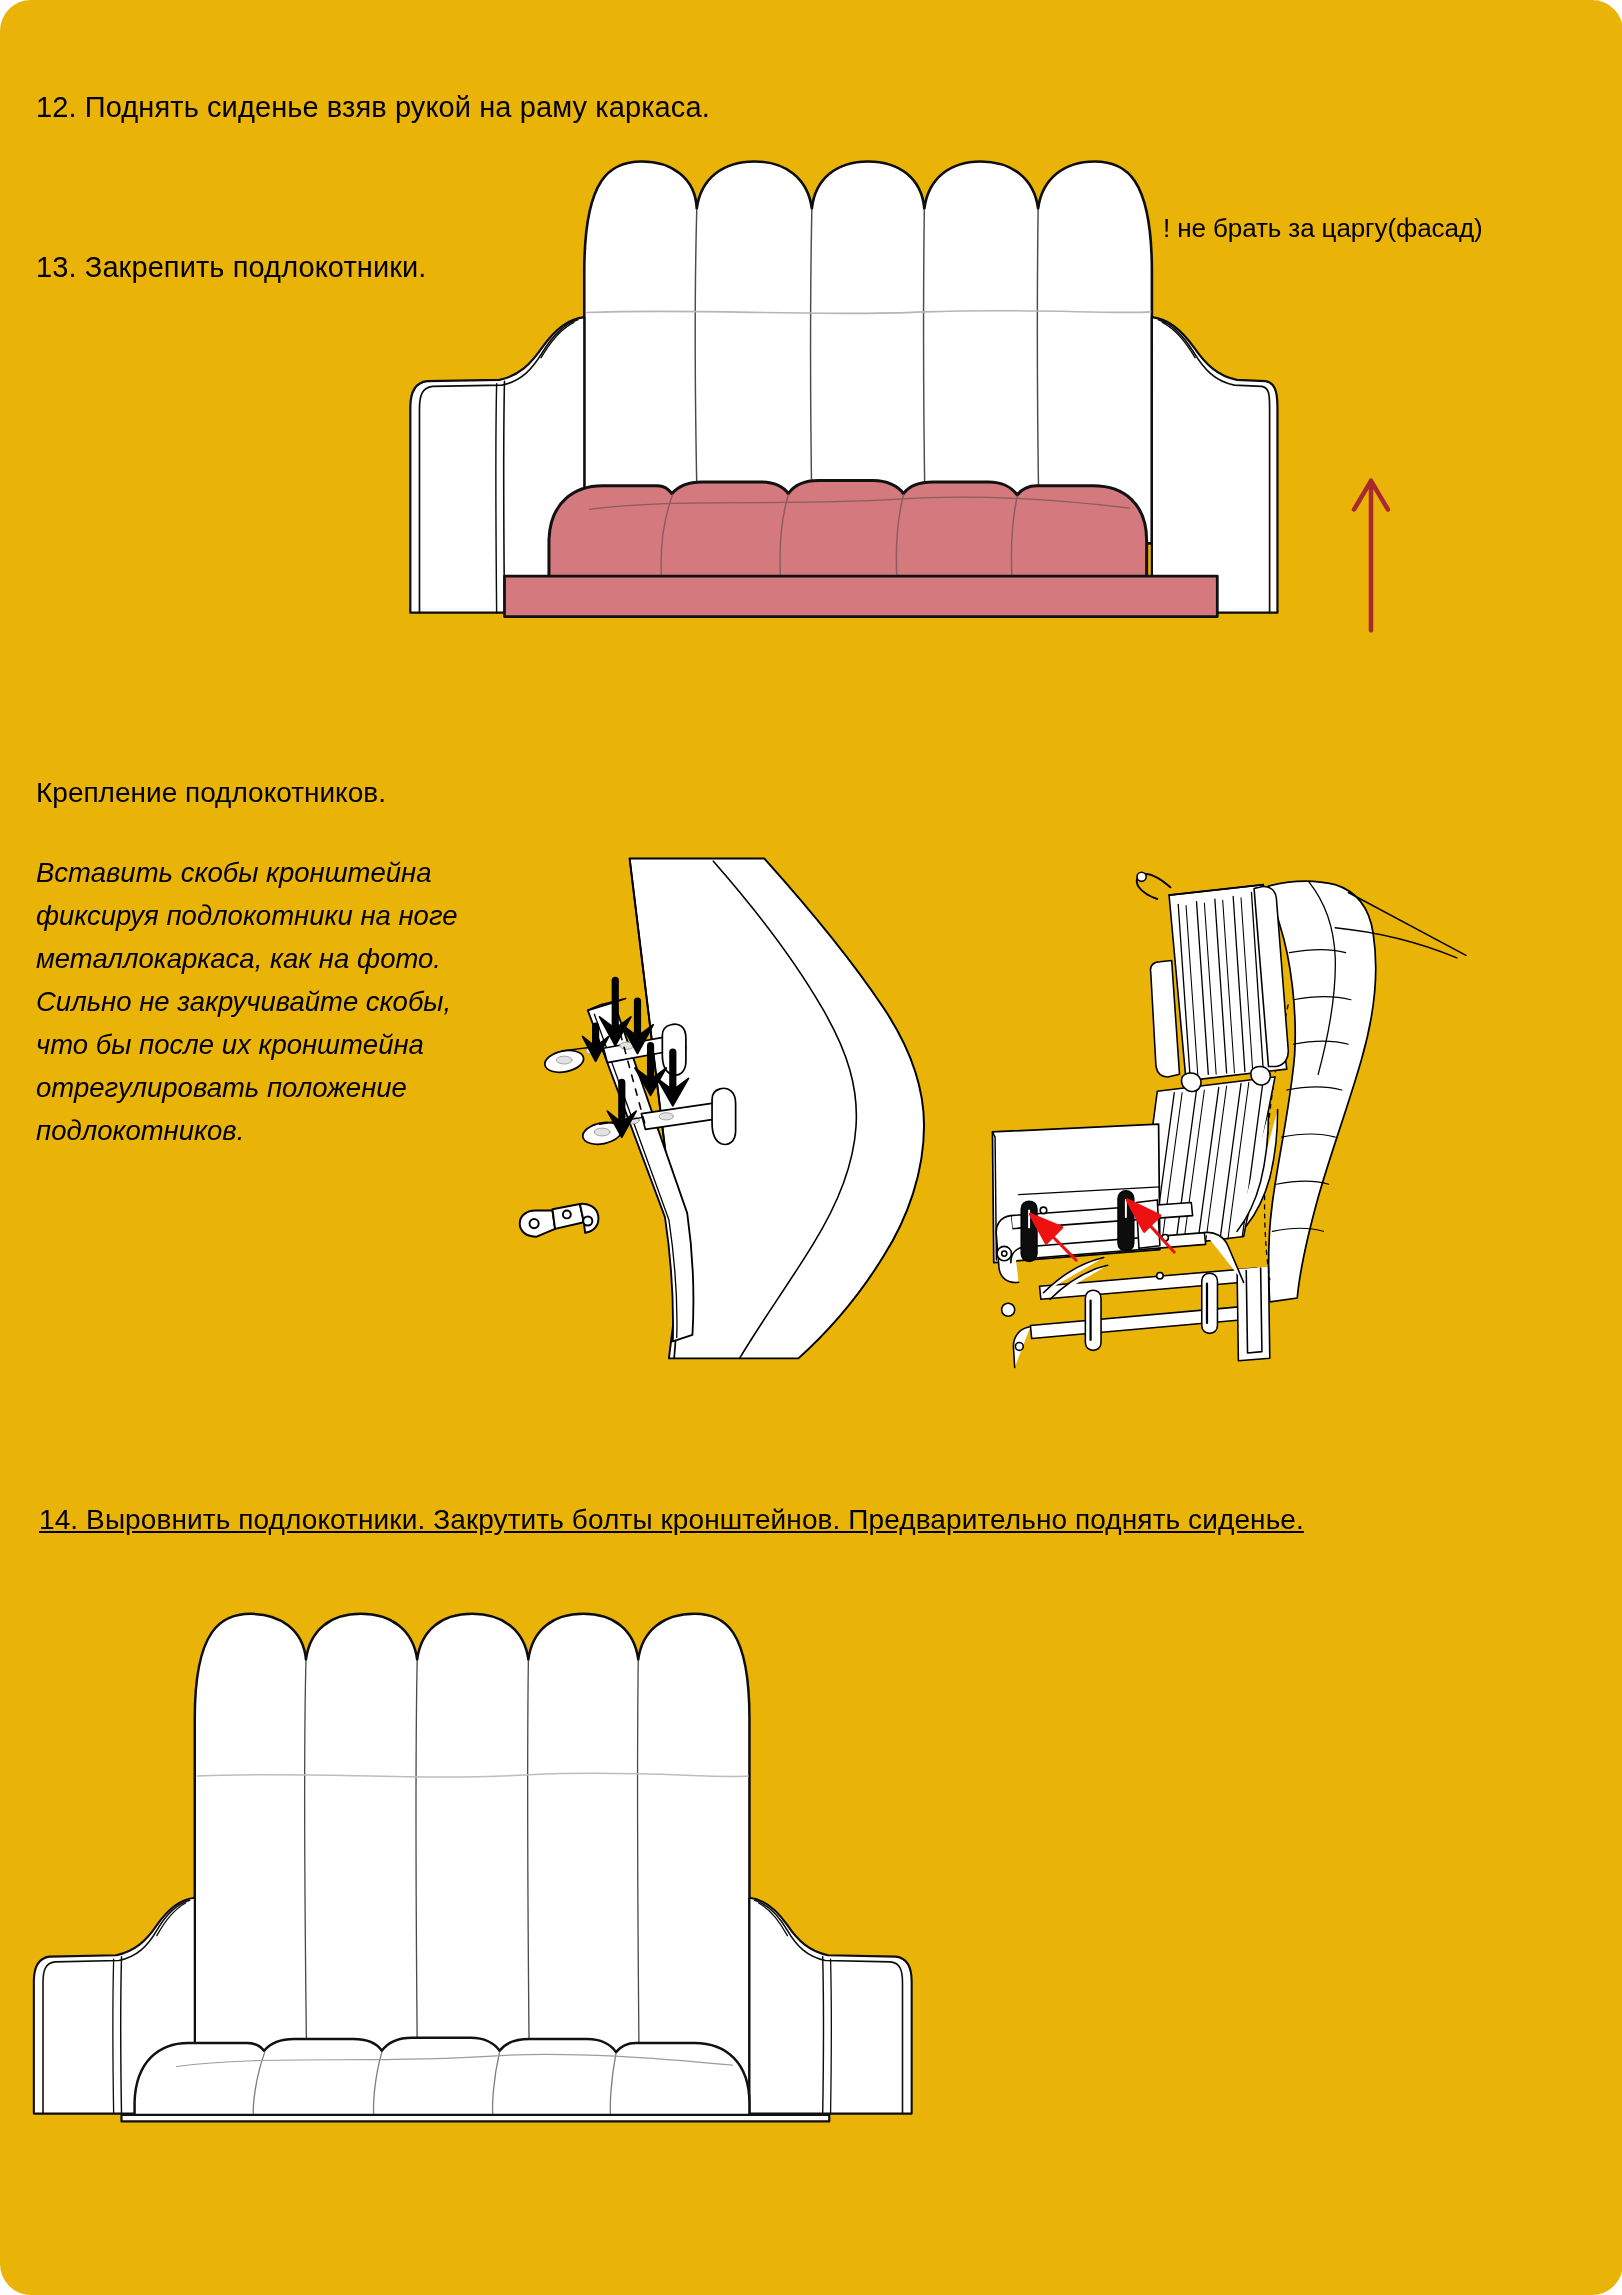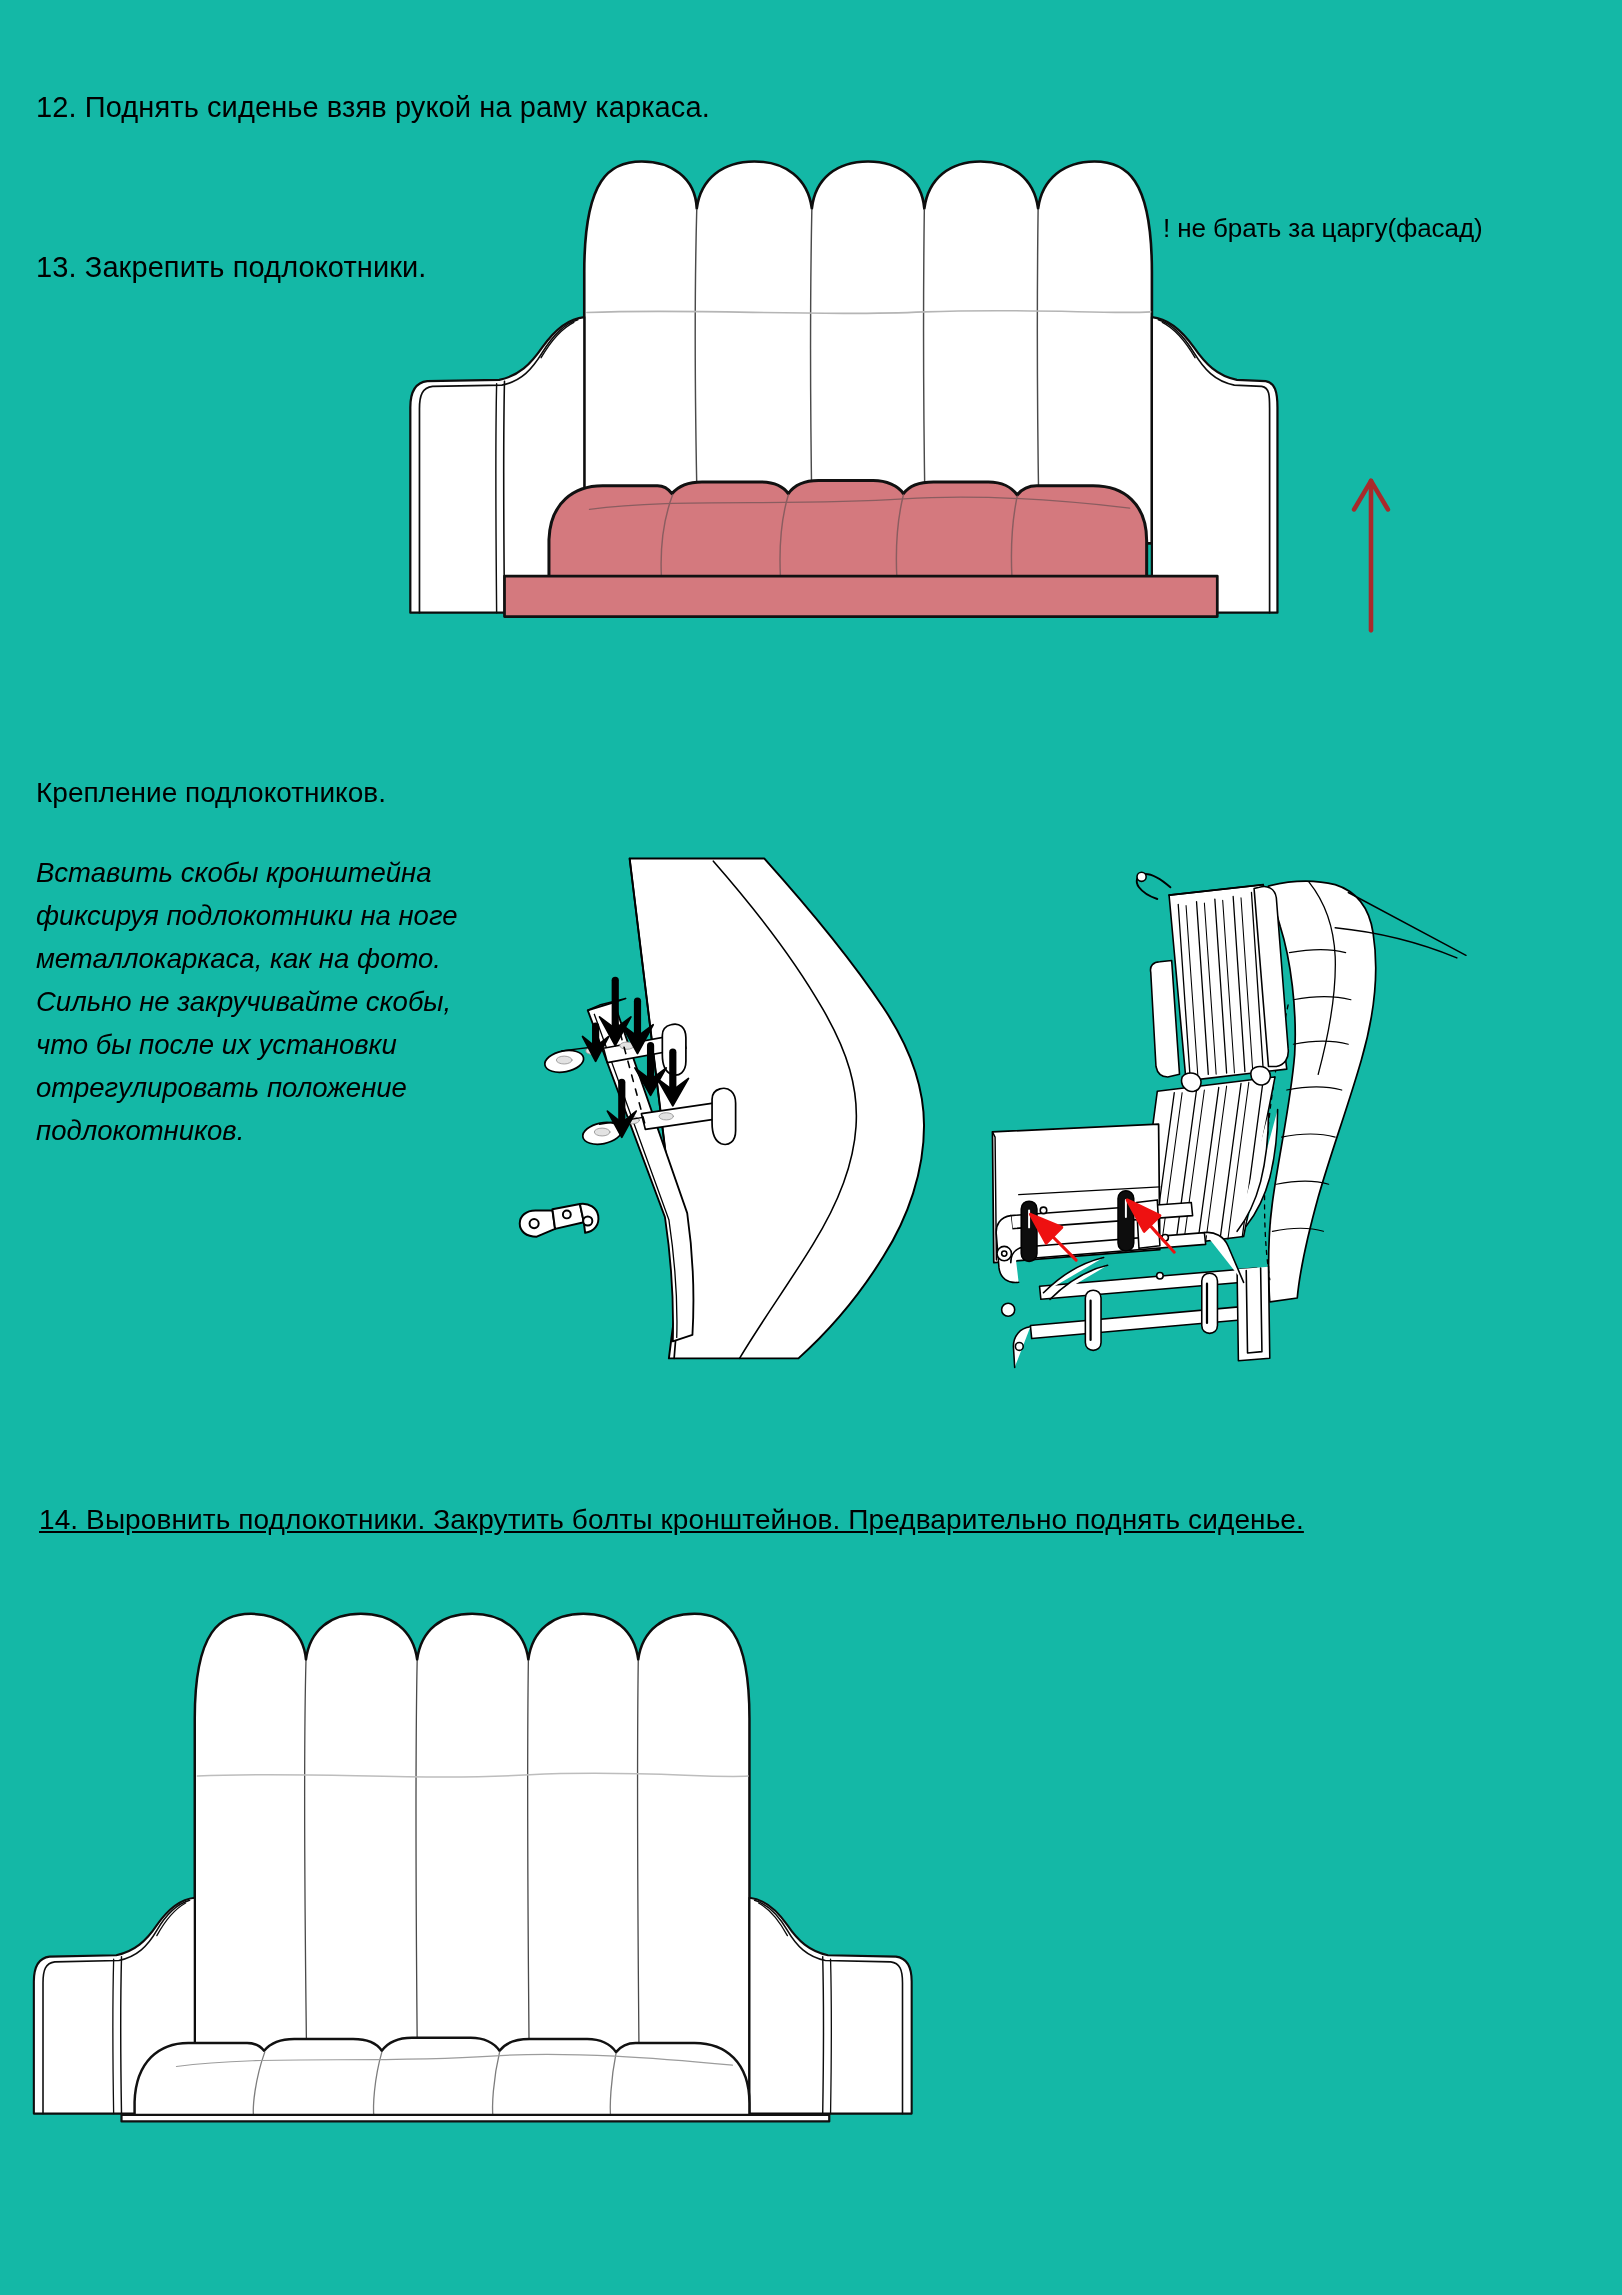--- a/index.html
+++ b/index.html
@@ -11,21 +11,22 @@
     width: 1623px;
     height: 2295px;
     position: relative;
     font-family: "Liberation Sans", "DejaVu Sans", sans-serif;
     color: #000000;
     overflow: hidden;
   }
   .page {
     position: absolute;
     inset: 0;
-    background: #14b8a6;
+    background: #eab308;
+    border-radius: 31px;
   }
 
   
   .step-line {
     position: absolute;
     font-size: 29px;
     line-height: 1.1;
     letter-spacing: 0.1px;
     white-space: nowrap;
     color: #000;
@@ -168,21 +169,21 @@
     </svg>
   </div>
 
   <div class="section-title">Крепление подлокотников.</div>
 
   <div class="para">
     <span class="ln">Вставить скобы кронштейна</span>
     <span class="ln">фиксируя подлокотники на ноге</span>
     <span class="ln">металлокаркаса, как на фото.</span>
     <span class="ln">Сильно не закручивайте скобы,</span>
-    <span class="ln">что бы после их установки</span>
+    <span class="ln">что бы после их кронштейна</span>
     <span class="ln">отрегулировать положение</span>
     <span class="ln">подлокотников.</span>
   </div>
 
   <div class="fig" id="fig-bracket">
     <svg viewBox="0 0 660 830" xmlns="http://www.w3.org/2000/svg">
       <g fill="none" stroke="#000000" stroke-width="2.6" stroke-linejoin="round" stroke-linecap="round">
 
         <path fill="#ffffff" stroke="#000000" stroke-width="3" d="M 172 62
                  L 378 62

